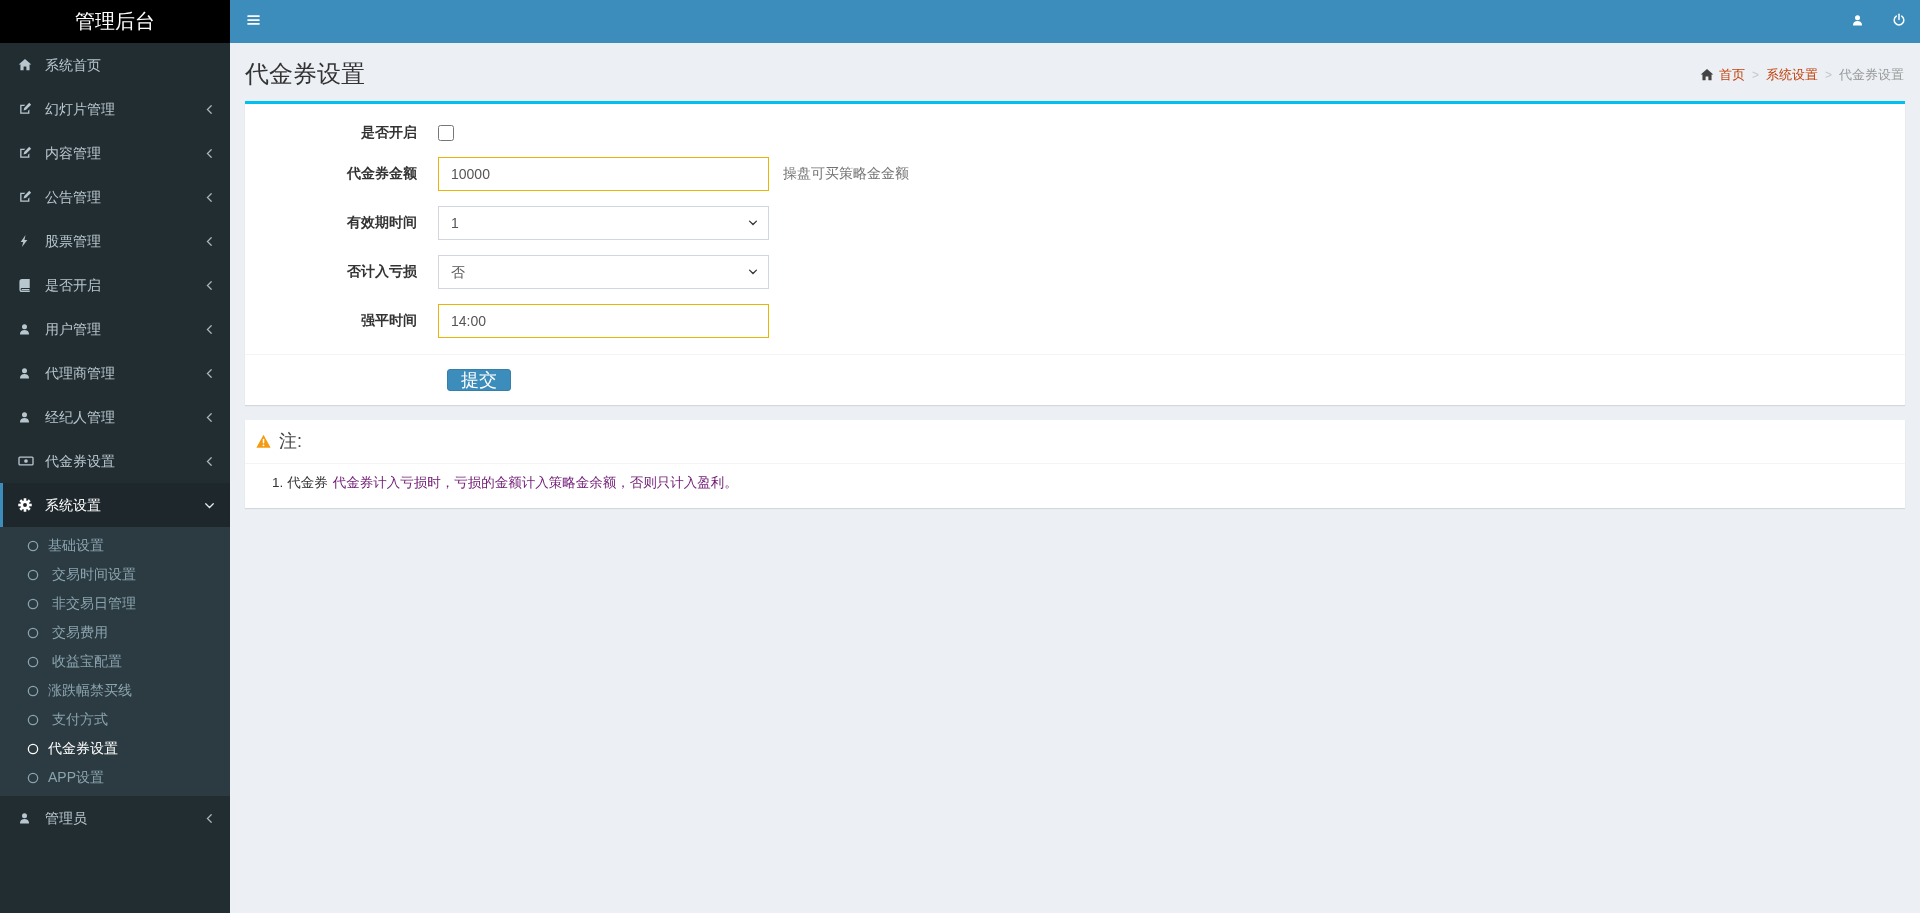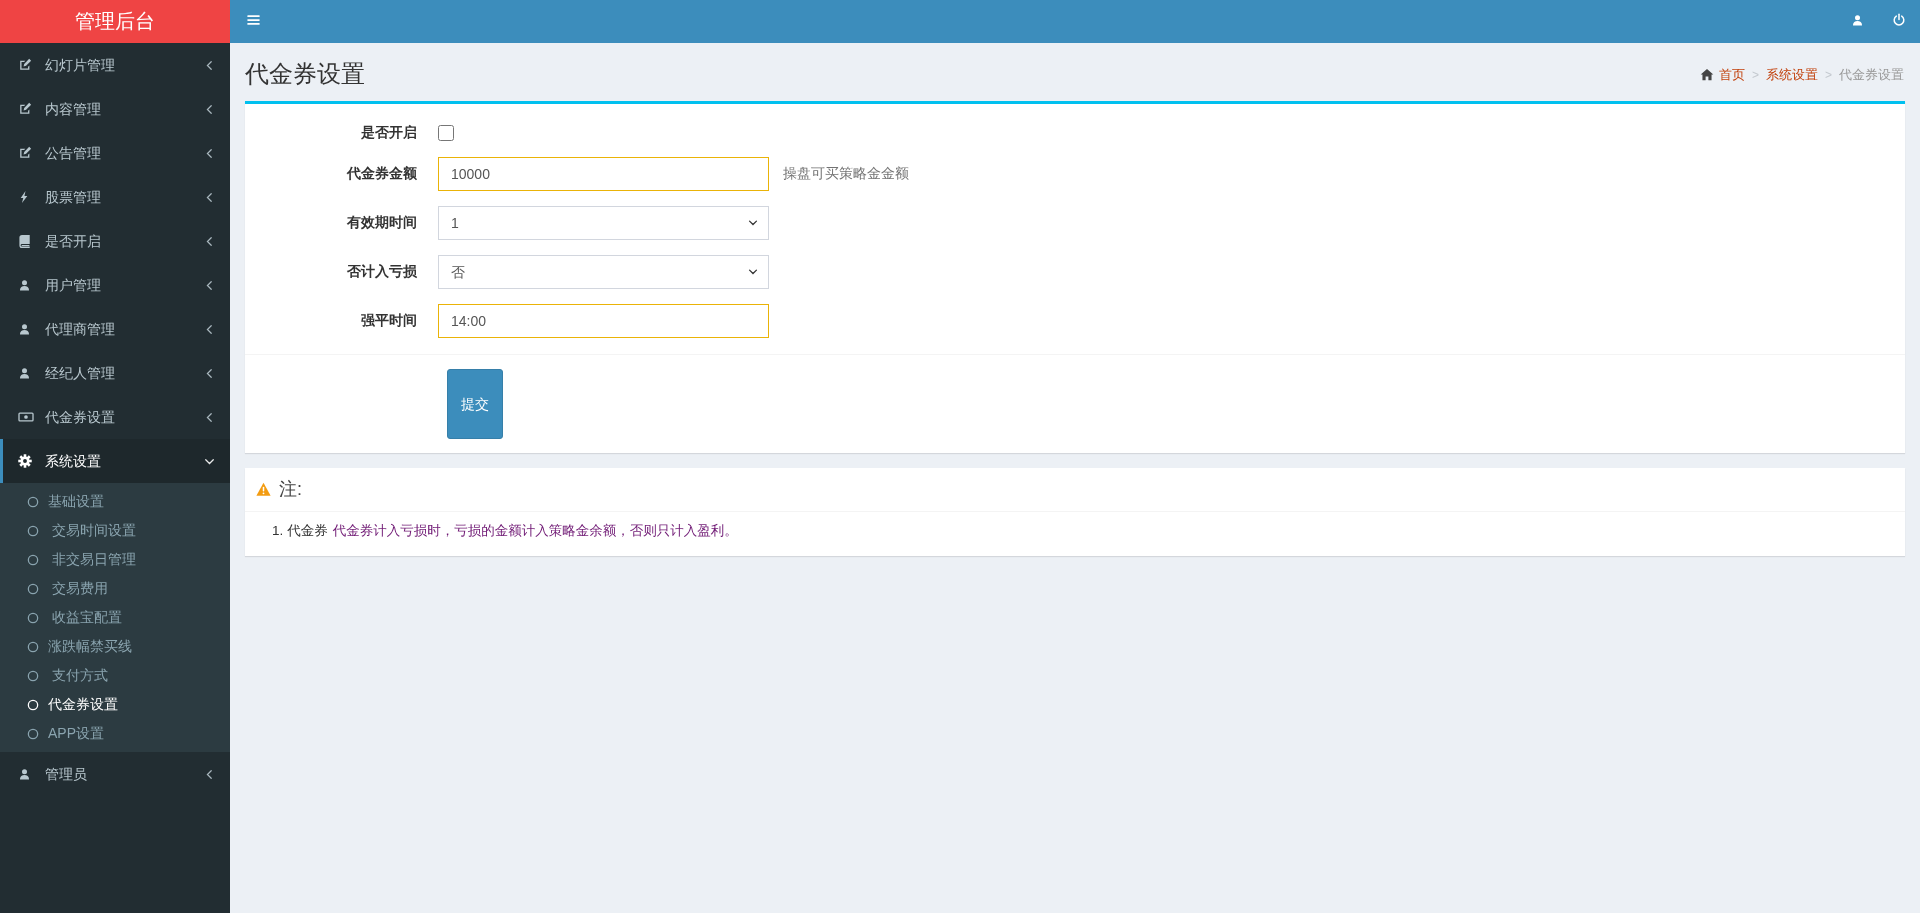--- a/index.html
+++ b/index.html
@@ -9,21 +9,21 @@
     font-size: 14px;
     color: #333;
     background: #ecf0f5;
     overflow: hidden;
   }
   .app { position: relative; width: 1920px; height: 913px; background: #ecf0f5; overflow: hidden; }
 
   
   .navbar { display: flex; height: 43px; }
   .logo {
-    width: 230px; height: 43px; background: #ef4444; color: #fff;
+    width: 230px; height: 43px; background: #000000; color: #fff;
     font-size: 20px; display: flex; align-items: center; justify-content: center;
     flex: none; cursor: pointer;
   }
   .nav-main { flex: 1; background: #3c8dbc; display: flex; align-items: stretch; }
   .hamburger {
     width: 46px; display: flex; align-items: center; justify-content: center;
     color: #fff; cursor: pointer;
   }
   .nav-right { margin-left: auto; display: flex; }
   .nav-icon-btn {
@@ -98,21 +98,21 @@
     position: absolute; right: 11px; top: 50%; margin-top: -5px;
     color: #333; pointer-events: none; display: inline-flex;
   }
   .checkbox { width: 16px; height: 16px; margin: 0; cursor: pointer; }
   .fg-help { margin-left: 14px; color: #737373; font-size: 14px; }
 
   .box-footer { border-top: 1px solid #f4f4f4; padding: 14px 15px; }
   .btn-submit {
     margin-left: 187px;
     background: #3c8dbc; border: 1px solid #367fa9; color: #fff;
-    font-size: 14px; padding: 25px 13px; border-radius: 3px; cursor: pointer;
+    font-size: 18px; padding: 1px 13px; border-radius: 3px; cursor: pointer;
     font-family: inherit; line-height: 18px;
   }
 
   
   .note-header {
     display: flex; align-items: center; padding: 9px 10px;
     border-bottom: 1px solid #f4f4f4;
   }
   .note-warning { display: inline-flex; margin-right: 7px; }
   .note-title { font-size: 18px; color: #444; line-height: 25px; }
@@ -151,20 +151,28 @@
                 <path d="M8 1.5 V7.5"></path>
                 <path d="M4.9 3.6 A5.5 5.5 0 1 0 11.1 3.6"></path>
               </svg></span>
         </div>
       </div>
     </div>
   </div>
 
   <div class="sidebar">
     <div id="sidebar-menu">
+        <div class="menu-item">
+          <span class="mi-icon">
+            <svg viewBox="0 0 16 16" width="14" height="14" fill="currentColor">
+              <path d="M8 1 15.2 7.4 H13.2 V14 H9.6 V9.8 H6.4 V14 H2.8 V7.4 H0.8 Z"></path>
+            </svg>
+          </span>
+          <span class="mi-label">系统首页</span>
+        </div>
         <div class="menu-item">
           <span class="mi-icon">
             <svg viewBox="0 0 16 16" width="14" height="14" fill="currentColor">
               <path d="M12.8 0.9 15 3.1 9.2 8.9 6.4 9.6 7.1 6.8 Z"></path>
               <path d="M13 8.6 V13.5 H2.5 V3 H8.4 L6.9 4.5 H4 V12 H11.5 V10.1 Z"></path>
             </svg>
           </span>
           <span class="mi-label">幻灯片管理</span>
           <span class="mi-chevron">
             <svg viewBox="0 0 16 16" width="11" height="11" fill="none" stroke="currentColor" stroke-width="1.8" stroke-linecap="round">

